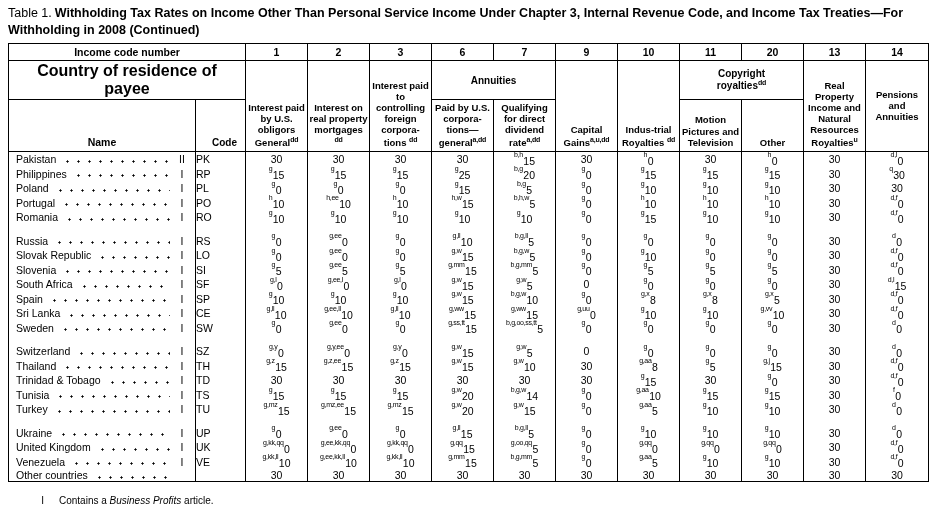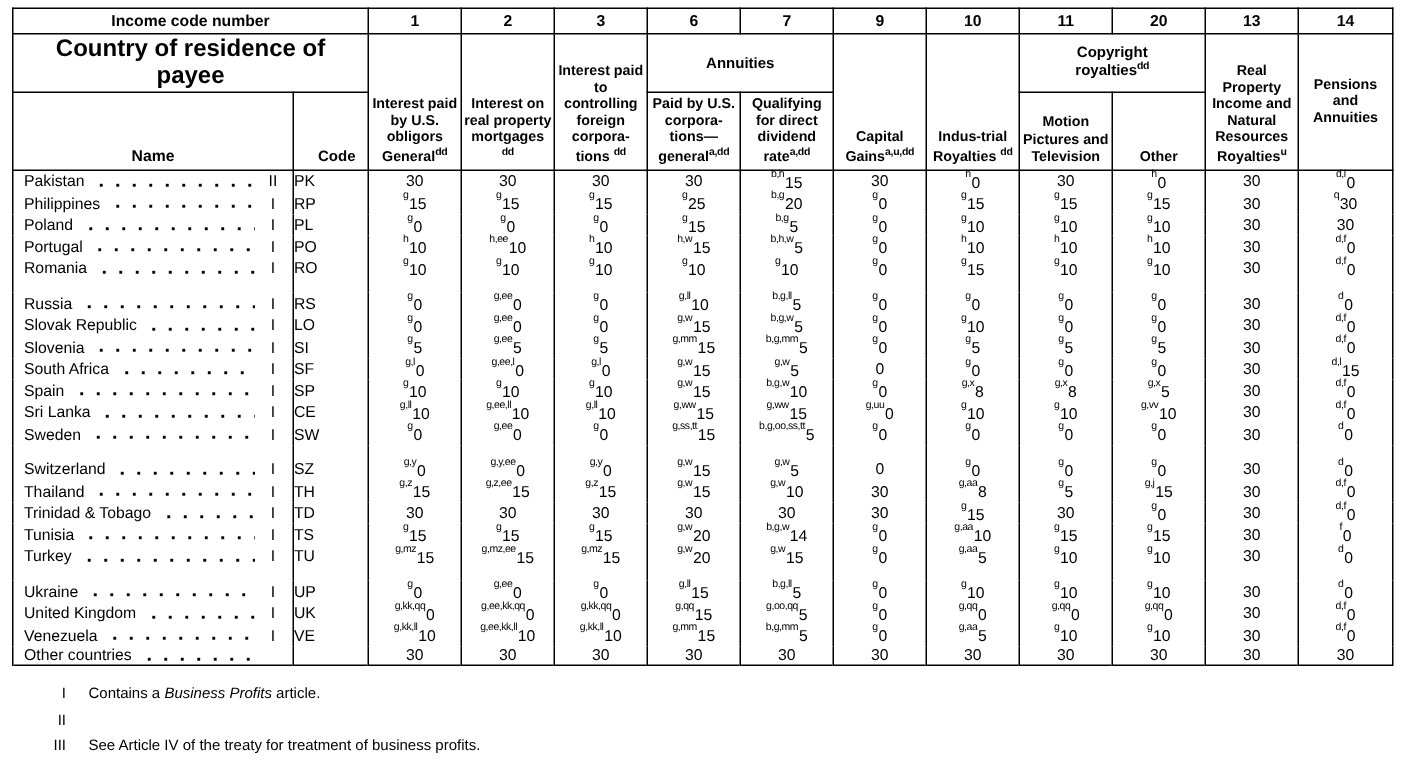--- a/index.html
+++ b/index.html
@@ -47,20 +47,23 @@
   .footnotes { margin-top:13px; }
   .footnote { margin-bottom:6px; font-size:10px; line-height:1.15; display:flex; }
   .fn-marker { display:inline-block; width:36px; text-align:right; margin-right:15px; flex:none; }
   .fn-text i { font-style:italic; }
 </style>
 </head>
 <body>
 
 <div class="page">
 
+  <div class="title">
+    <span class="t-prefix">Table 1.</span><span class="t-bold">Withholding Tax Rates on Income Other Than Personal Service Income Under Chapter 3, Internal Revenue Code, and Income Tax Treaties—For Withholding in 2008 (Continued)</span>
+  </div>
 
   <table class="rates">
     <colgroup>
       <col style="width:187px">
         <col style="width:50px">
       <col style="width:62px">
         <col style="width:62px">
         <col style="width:62px">
       <col style="width:62px">
         <col style="width:62px">

